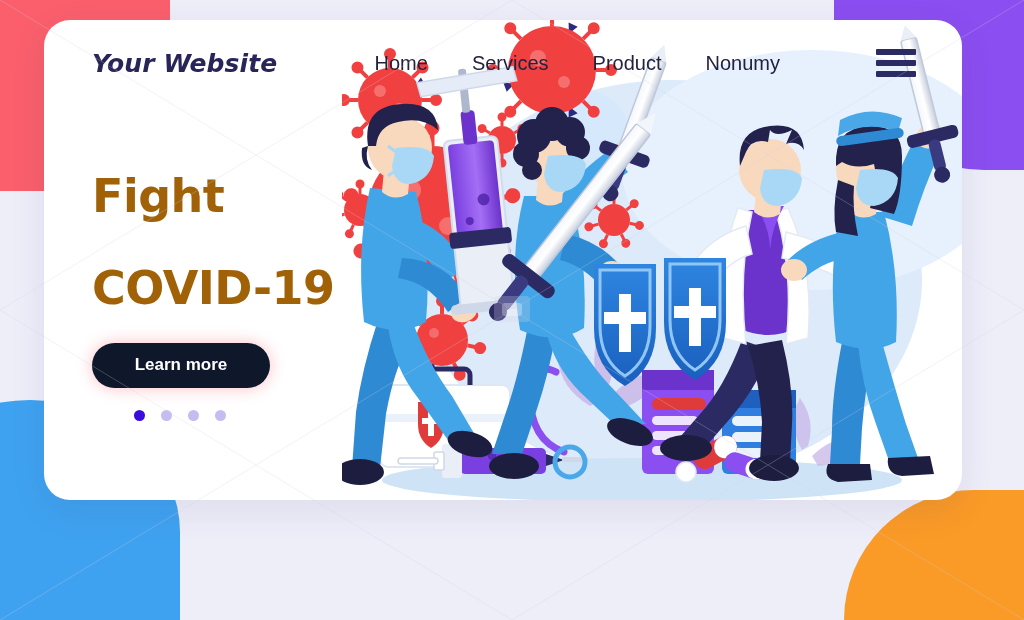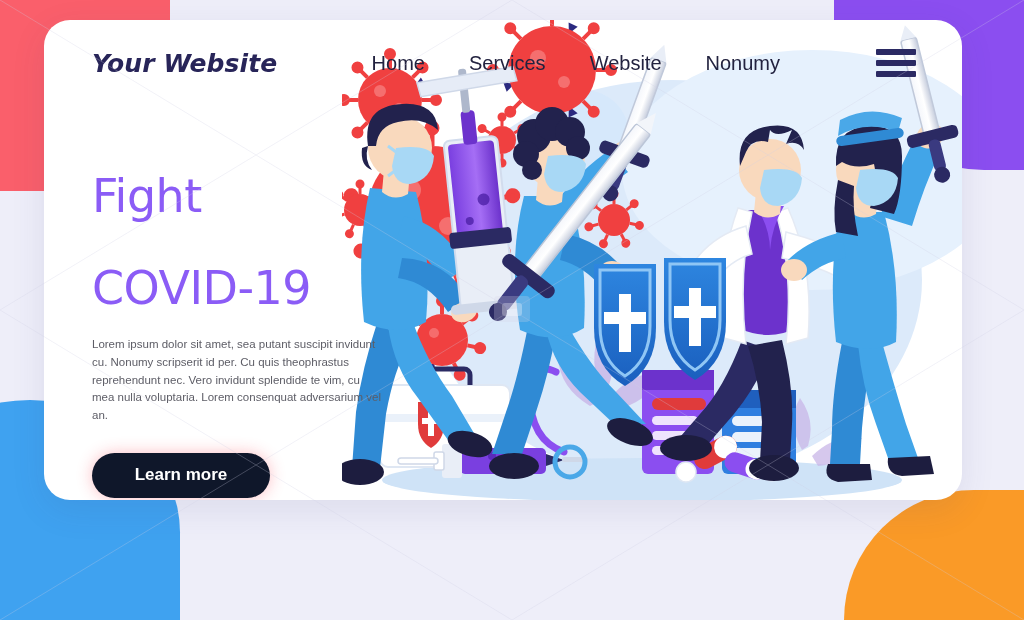--- a/index.html
+++ b/index.html
@@ -125,24 +125,24 @@
   
   #copy {
     position: absolute;
     left: 48px; top: 150px;
     width: 310px;
     z-index: 25;
   }
 
   #headline {
     font-family: "DejaVu Sans", sans-serif;
-    font-weight: 400;
+    font-weight: 700;
     font-size: 46px;
     line-height: 1.14;
-    color: #8b5cf6;
+    color: #a16207;
     letter-spacing: -.5px;
   }
   #headline .l2 { display: block; margin-top: 40px; }
 
   #lede {
     margin-top: 21px;
     width: 292px;
     font-size: 11.5px;
     line-height: 1.55;
     color: #5d5d66;
@@ -206,21 +206,21 @@
   <div class="blob" id="blob-bottom-right"></div>
 
   <div id="card">
 
     <div id="header">
       <div id="brand">Your Website</div>
 
       <nav id="nav">
         <a class="nav-link">Home</a>
         <a class="nav-link">Services</a>
-        <a class="nav-link">Website</a>
+        <a class="nav-link">Product</a>
         <a class="nav-link">Nonumy</a>
 
         <div id="hamburger">
           <span></span>
           <span></span>
           <span></span>
         </div>
       </nav>
     </div>
 
@@ -768,21 +768,20 @@
         </g>
       </svg>
     </div>
 
     <div id="copy">
       <h1 id="headline">
         <span>Fight</span>
         <span class="l2">COVID-19</span>
       </h1>
 
-      <p id="lede">Lorem ipsum dolor sit amet, sea putant suscipit invidunt cu. Nonumy scripserit id per. Cu quis theophrastus reprehendunt nec. Vero invidunt splendide te vim, cu mea nulla voluptaria. Lorem consenquat adversarium vel an.</p>
 
       <button id="cta">Learn more</button>
 
       <div id="dots">
         <span class="dot active"></span>
         <span class="dot"></span>
         <span class="dot"></span>
         <span class="dot"></span>
       </div>
     </div>

